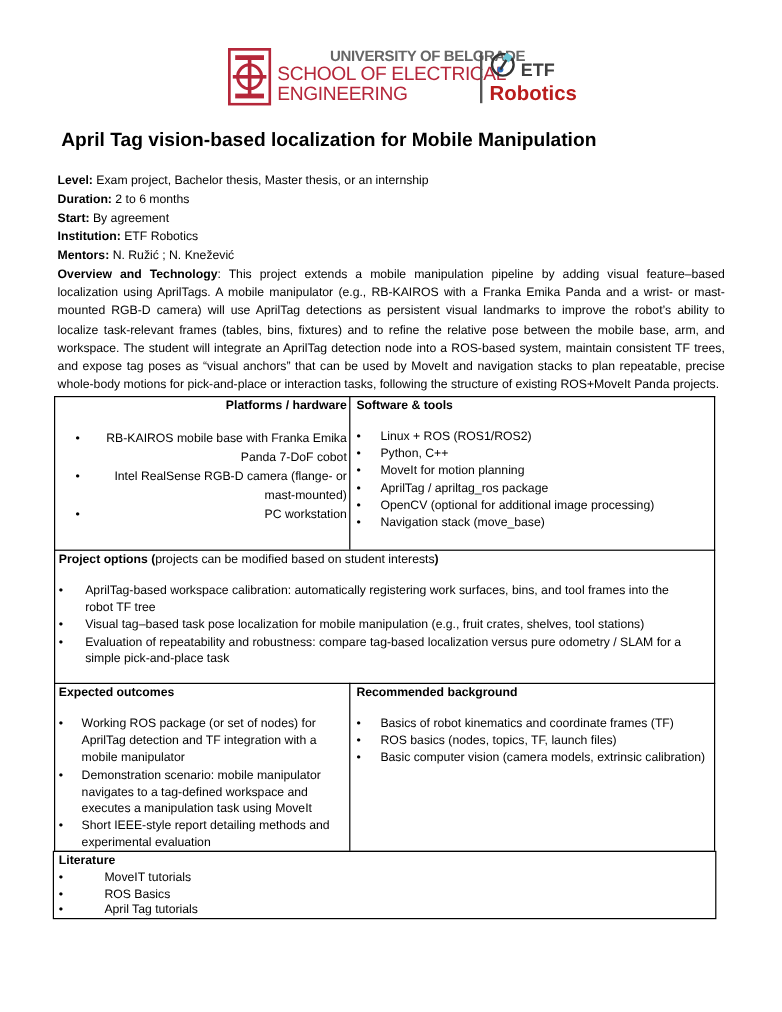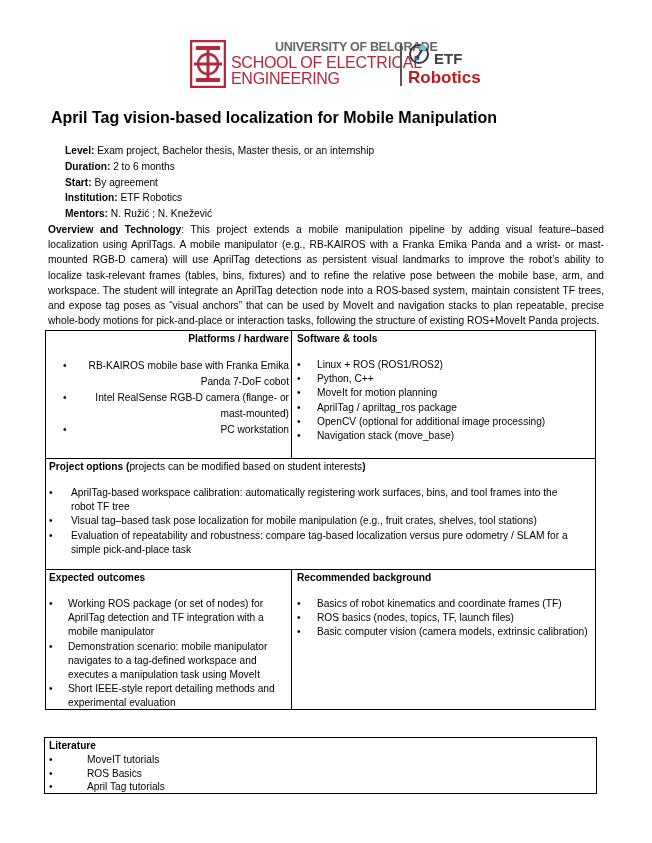--- a/index.html
+++ b/index.html
@@ -12,26 +12,26 @@
   .uni-line1 { color: #666; font-size: 12.5px; margin-left: 44px; }
   .uni-line2, .uni-line3 { color: #b5273a; font-size: 16px; font-weight: normal; line-height: 16px; }
   .sep { position: absolute; left: 210px; top: 4px; width: 2px; height: 42px; background: #555; }
   .etf-logo { position: absolute; left: 218px; top: 2px; width: 26px; height: 24px; }
   .etf-text1 { position: absolute; left: 244px; top: 10px; font-size: 15px; color: #404040; font-weight: bold; }
   .etf-text2 { position: absolute; left: 218px; top: 28px; font-size: 17px; color: #b91c1c; font-weight: bold; }
 
   .title { position: absolute; left: 0; width: 548px; top: 109px; text-align: center; font-size: 16px; font-weight: bold; }
 
   .meta { position: absolute; left: 48px; top: 143px; width: 556px; }
-  .meta-row { height: 15.8px; line-height: 15.8px; white-space: nowrap; margin-left: 17px; }
+  .meta-row { height: 15.8px; line-height: 15.8px; white-space: nowrap; }
   .meta-row b { font-weight: bold; }
 
   .overview { position: absolute; left: 48px; top: 222px; width: 556px; text-align: justify; line-height: 15.2px; }
 
-  .box { position: absolute; border: 1px solid #000; margin-top: 28px; }
+  .box { position: absolute; border: 1px solid #000; }
   .cell-title { font-weight: bold; }
   ul.bl { list-style: none; }
   ul.bl li { position: relative; line-height: 14.2px; }
   ul.bl li .dot { position: absolute; left: 0; top: 0; }
 
   .vline { position: absolute; background: #000; width: 1px; }
   .hline { position: absolute; background: #000; height: 1px; }
 </style>
 </head>
 <body>

